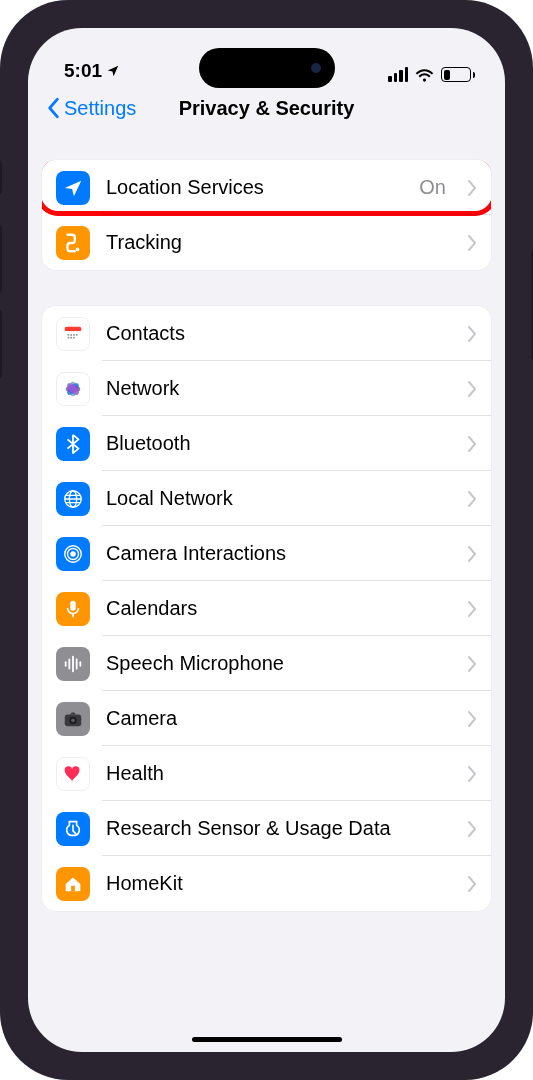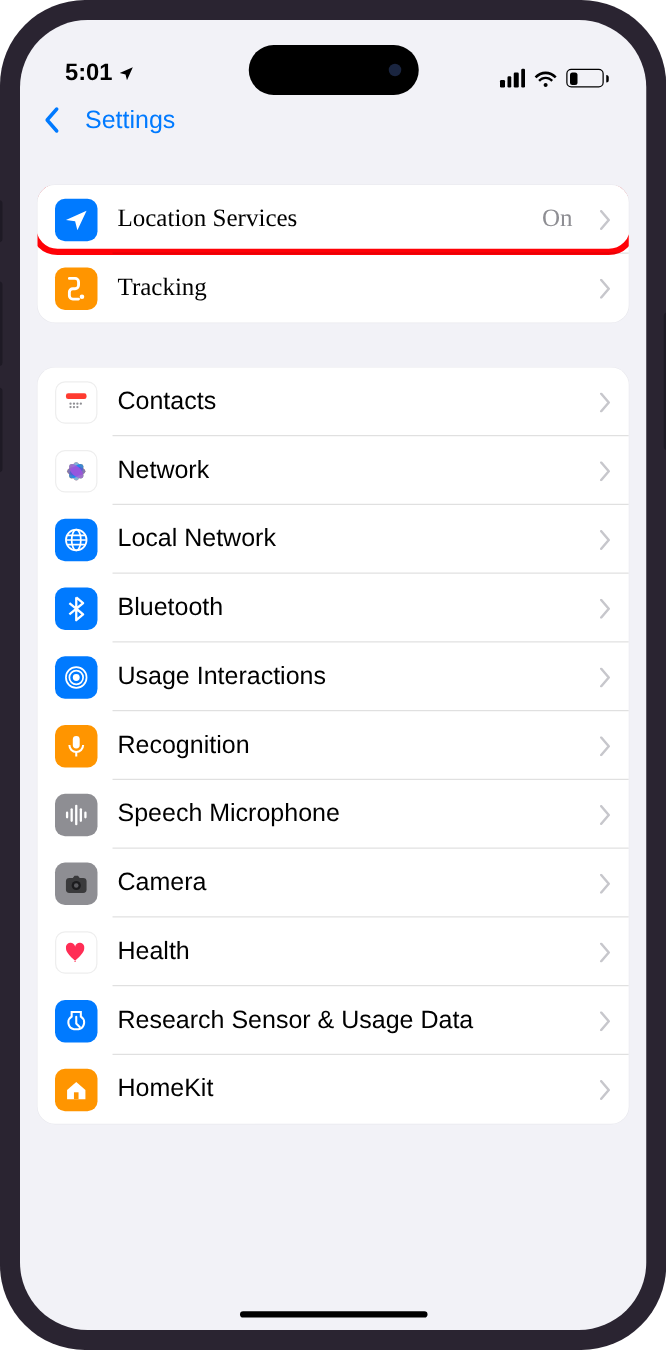--- a/index.html
+++ b/index.html
@@ -8,21 +8,21 @@
     font-family: -apple-system, "Helvetica Neue", Helvetica, Arial, sans-serif;
     width: 533px;
     height: 1080px;
     overflow: hidden;
   }
   .phone-frame {
     width: 533px;
     height: 1080px;
     background: #2a2431;
     border-radius: 68px;
-    padding: 16px;
+    padding: 28px;
     position: relative;
   }
   .screen {
     width: 100%;
     height: 100%;
     background: #f2f2f7;
     border-radius: 54px;
     overflow: hidden;
     position: relative;
   }
@@ -85,21 +85,21 @@
   .battery-tip{width:2px;height:6px;background:#000;border-radius:0 2px 2px 0;}
   
   .nav-bar {
     display:flex;
     align-items:center;
     padding: 10px 14px 14px 14px;
     position:relative;
     min-height:48px;
   }
   .back-btn{
-    display:flex;align-items:center;gap:20px;
+    display:flex;align-items:center;gap:4px;
     color:#007aff;font-size:20px;
     position:absolute;left:18px;
   }
   .back-chevron svg{width:14px;height:22px;display:block;}
   .nav-title{
     flex:1;text-align:center;font-size:20px;font-weight:600;
   }
   
   .content{padding:26px 14px 0 14px;}
   .group{
@@ -177,25 +177,26 @@
 
     <div class="nav-bar">
       <div class="back-btn">
         <span class="back-chevron">
           <svg viewBox="0 0 12 20">
               <path d="M10 2 L3 10 L10 18" stroke="#007aff" stroke-width="2.5" fill="none" stroke-linecap="round" stroke-linejoin="round"></path>
             </svg>
         </span>
         <span>Settings</span>
       </div>
+      <div class="nav-title">Privacy &amp; Security</div>
     </div>
 
     <div class="content">
 
-      <div class="group" style="position:relative;font-family:Liberation Serif, serif;">
+      <div class="group" style="position:relative;">
 
         <div style="position:absolute;left:-6px;right:-6px;top:-6px;height:62px;border:5px solid #ff0107;border-radius:22px;pointer-events:none;"></div>
 
         <div class="row">
           <div class="row-icon" style="background:#007aff;">
             <svg viewBox="0 0 24 24">
                 <path d="M3 12 L21 4 L13 21 L11 13 Z" fill="#fff"></path>
               </svg>
           </div>
           <div class="row-label">Location Services</div>
@@ -270,74 +271,74 @@
           <span class="chevron">
               <svg viewBox="0 0 9 16">
                 <path d="M1 1 L7 8 L1 15" stroke="#c7c7cc" stroke-width="2" fill="none" stroke-linecap="round" stroke-linejoin="round"></path>
               </svg>
             </span>
         </div>
 
         <div class="row">
           <div class="row-icon" style="background:#007aff;">
             <svg viewBox="0 0 24 24">
+                <path d="M12 2 L18 7 L12 12 L18 17 L12 22 V2 M6 7 L18 17 M6 17 L18 7" stroke="#fff" stroke-width="2" fill="none" stroke-linejoin="round"></path>
+              </svg>
+          </div>
+          <div class="row-label">Bluetooth</div>
+          <span class="chevron">
+              <svg viewBox="0 0 9 16">
+                <path d="M1 1 L7 8 L1 15" stroke="#c7c7cc" stroke-width="2" fill="none" stroke-linecap="round" stroke-linejoin="round"></path>
+              </svg>
+            </span>
+        </div>
+
+        <div class="row">
+          <div class="row-icon" style="background:#007aff;">
+            <svg viewBox="0 0 24 24">
                 <circle cx="12" cy="12" r="9" stroke="#fff" stroke-width="1.5" fill="none"></circle>
                 <ellipse cx="12" cy="12" rx="4" ry="9" stroke="#fff" stroke-width="1.5" fill="none"></ellipse>
                 <line x1="3" y1="12" x2="21" y2="12" stroke="#fff" stroke-width="1.5"></line>
                 <line x1="4" y1="8" x2="20" y2="8" stroke="#fff" stroke-width="1.5"></line>
                 <line x1="4" y1="16" x2="20" y2="16" stroke="#fff" stroke-width="1.5"></line>
               </svg>
           </div>
           <div class="row-label">Local Network</div>
           <span class="chevron">
               <svg viewBox="0 0 9 16">
                 <path d="M1 1 L7 8 L1 15" stroke="#c7c7cc" stroke-width="2" fill="none" stroke-linecap="round" stroke-linejoin="round"></path>
               </svg>
             </span>
         </div>
 
         <div class="row">
           <div class="row-icon" style="background:#007aff;">
             <svg viewBox="0 0 24 24">
-                <path d="M12 2 L18 7 L12 12 L18 17 L12 22 V2 M6 7 L18 17 M6 17 L18 7" stroke="#fff" stroke-width="2" fill="none" stroke-linejoin="round"></path>
-              </svg>
-          </div>
-          <div class="row-label">Bluetooth</div>
-          <span class="chevron">
-              <svg viewBox="0 0 9 16">
-                <path d="M1 1 L7 8 L1 15" stroke="#c7c7cc" stroke-width="2" fill="none" stroke-linecap="round" stroke-linejoin="round"></path>
-              </svg>
-            </span>
-        </div>
-
-        <div class="row">
-          <div class="row-icon" style="background:#007aff;">
-            <svg viewBox="0 0 24 24">
                 <circle cx="12" cy="12" r="3" fill="#fff"></circle>
                 <circle cx="12" cy="12" r="6" stroke="#fff" stroke-width="1.5" fill="none"></circle>
                 <circle cx="12" cy="12" r="9" stroke="#fff" stroke-width="1.5" fill="none"></circle>
               </svg>
           </div>
-          <div class="row-label">Usage Interactions</div>
+          <div class="row-label">Camera Interactions</div>
           <span class="chevron">
               <svg viewBox="0 0 9 16">
                 <path d="M1 1 L7 8 L1 15" stroke="#c7c7cc" stroke-width="2" fill="none" stroke-linecap="round" stroke-linejoin="round"></path>
               </svg>
             </span>
         </div>
 
         <div class="row">
           <div class="row-icon" style="background:#ff9500;">
             <svg viewBox="0 0 24 24">
                 <rect x="9" y="3" width="6" height="11" rx="3" fill="#fff"></rect>
                 <path d="M6 11a6 6 0 0 0 12 0" stroke="#fff" stroke-width="1.8" fill="none"></path>
                 <line x1="12" y1="17" x2="12" y2="21" stroke="#fff" stroke-width="1.8"></line>
               </svg>
           </div>
-          <div class="row-label">Recognition</div>
+          <div class="row-label">Calendars</div>
           <span class="chevron">
               <svg viewBox="0 0 9 16">
                 <path d="M1 1 L7 8 L1 15" stroke="#c7c7cc" stroke-width="2" fill="none" stroke-linecap="round" stroke-linejoin="round"></path>
               </svg>
             </span>
         </div>
 
         <div class="row">
           <div class="row-icon" style="background:#8e8e93;">
             <svg viewBox="0 0 24 24">

